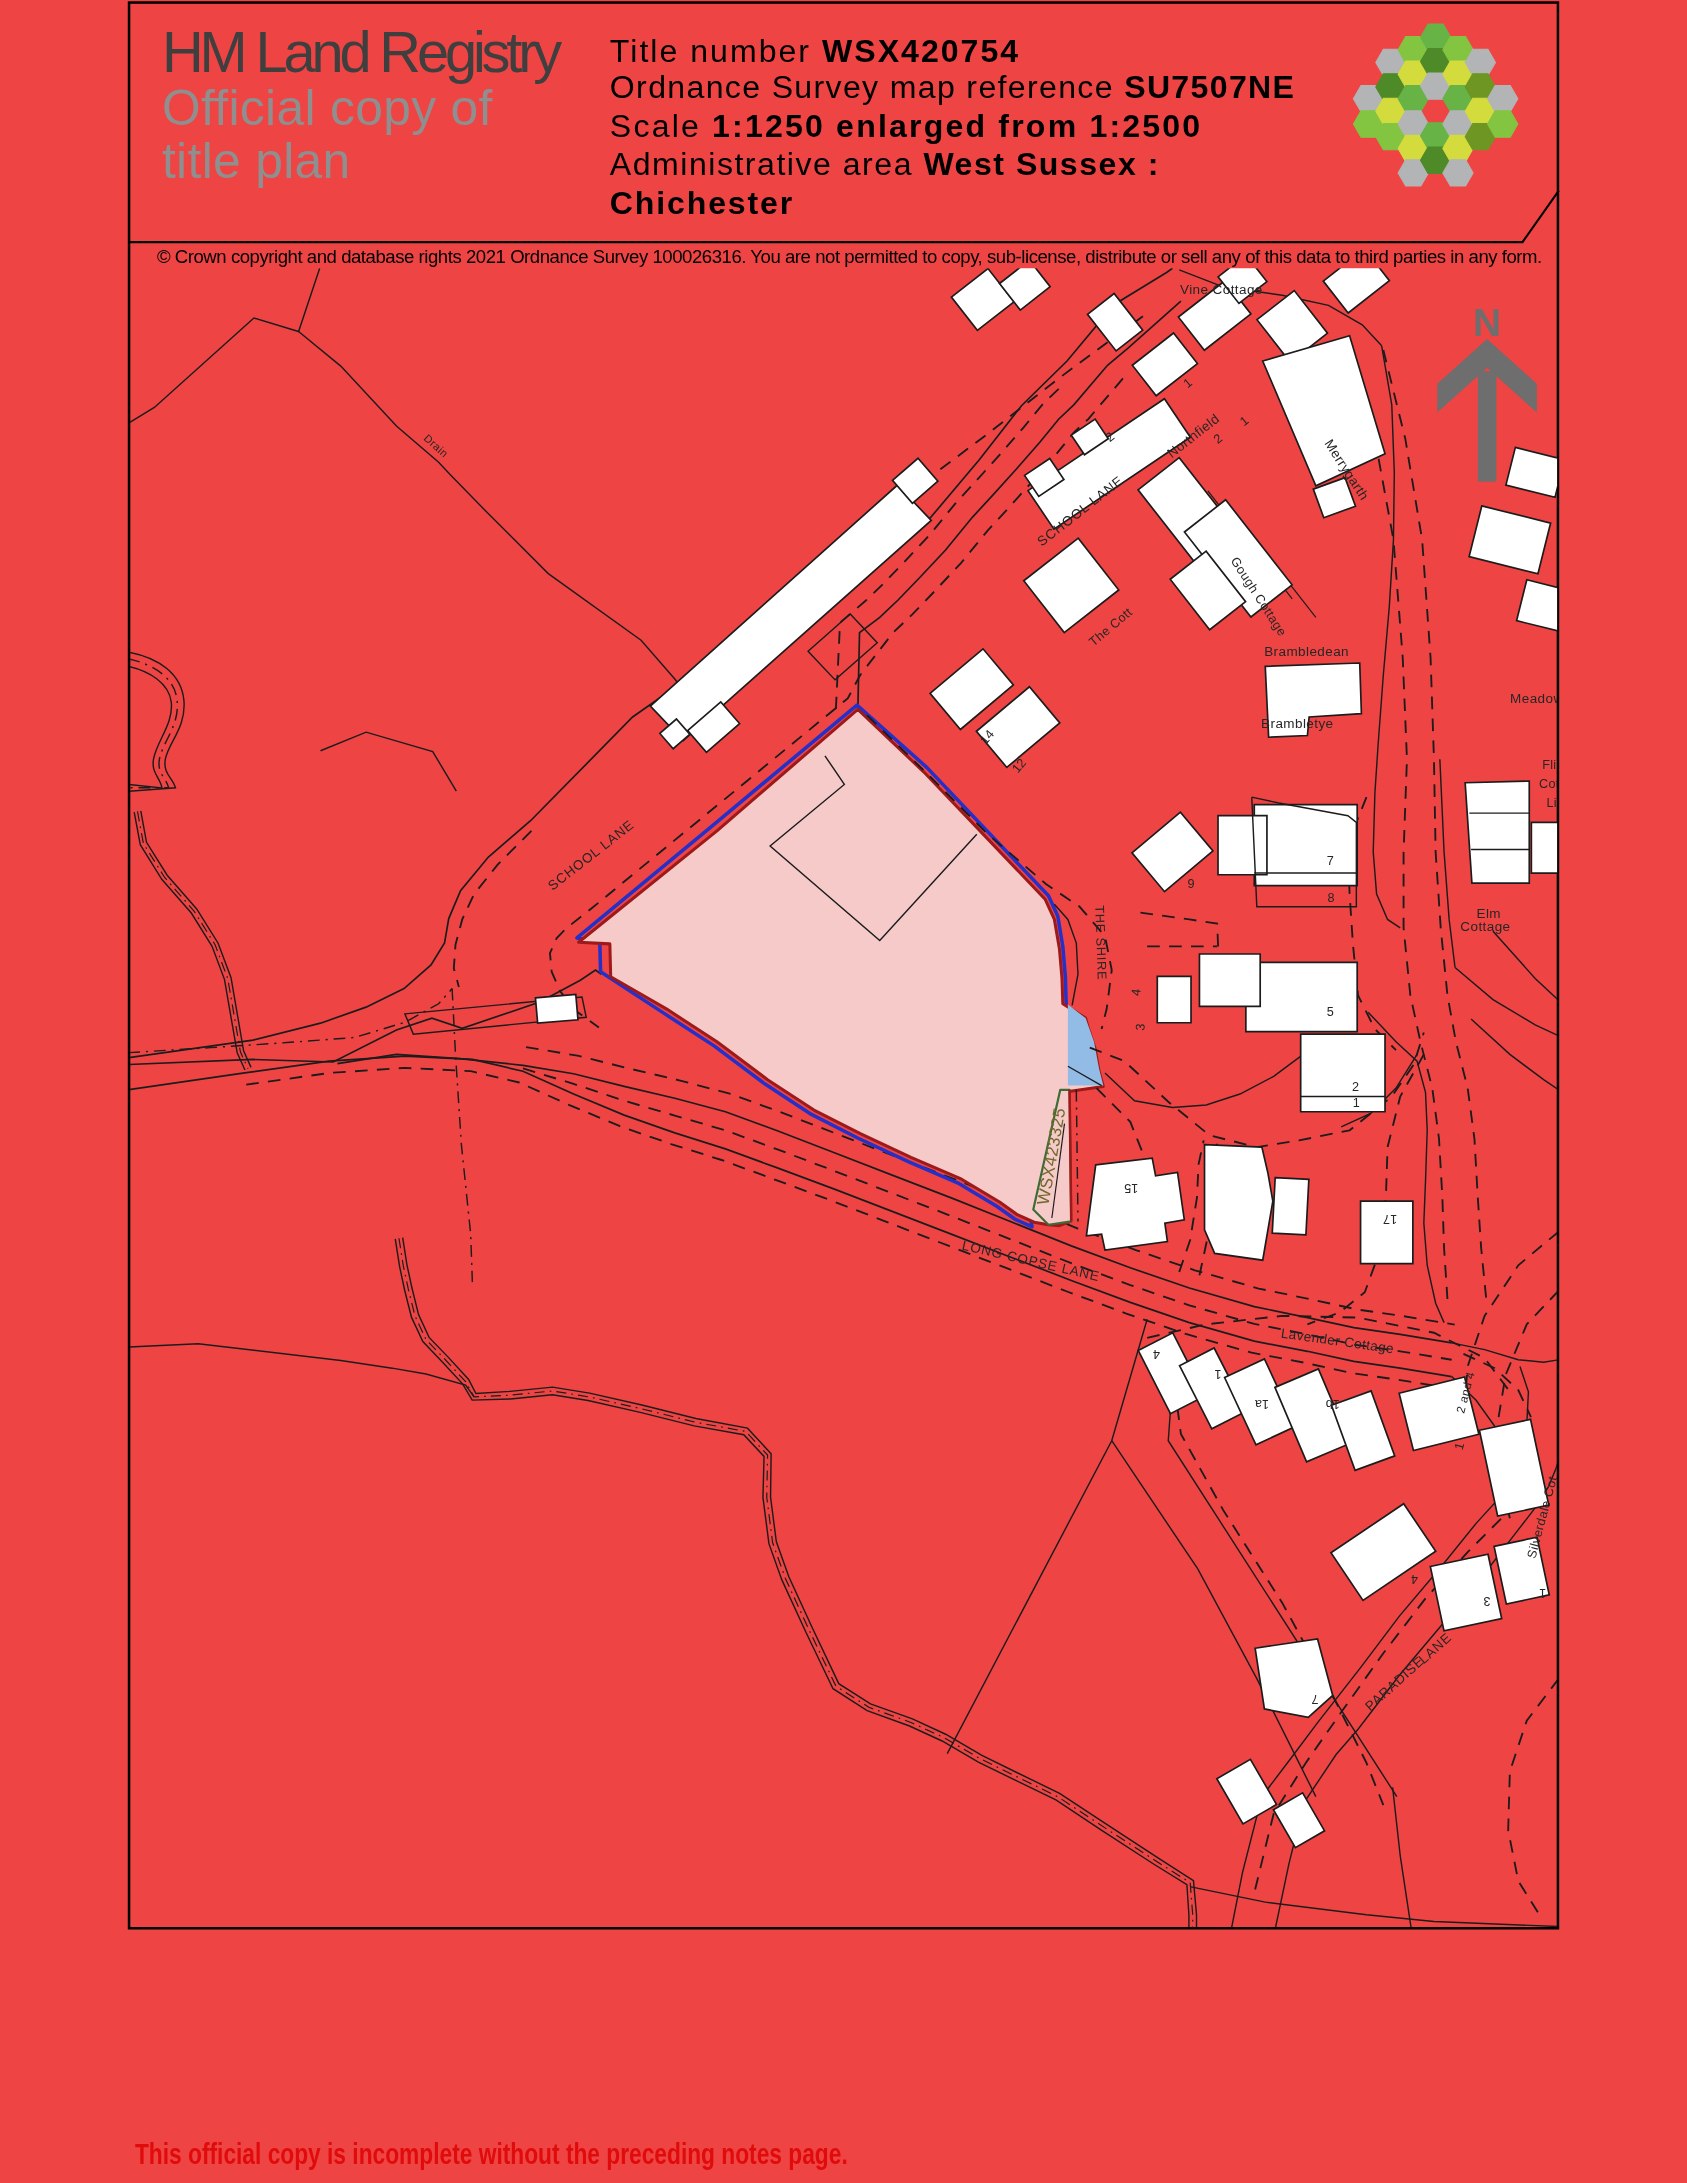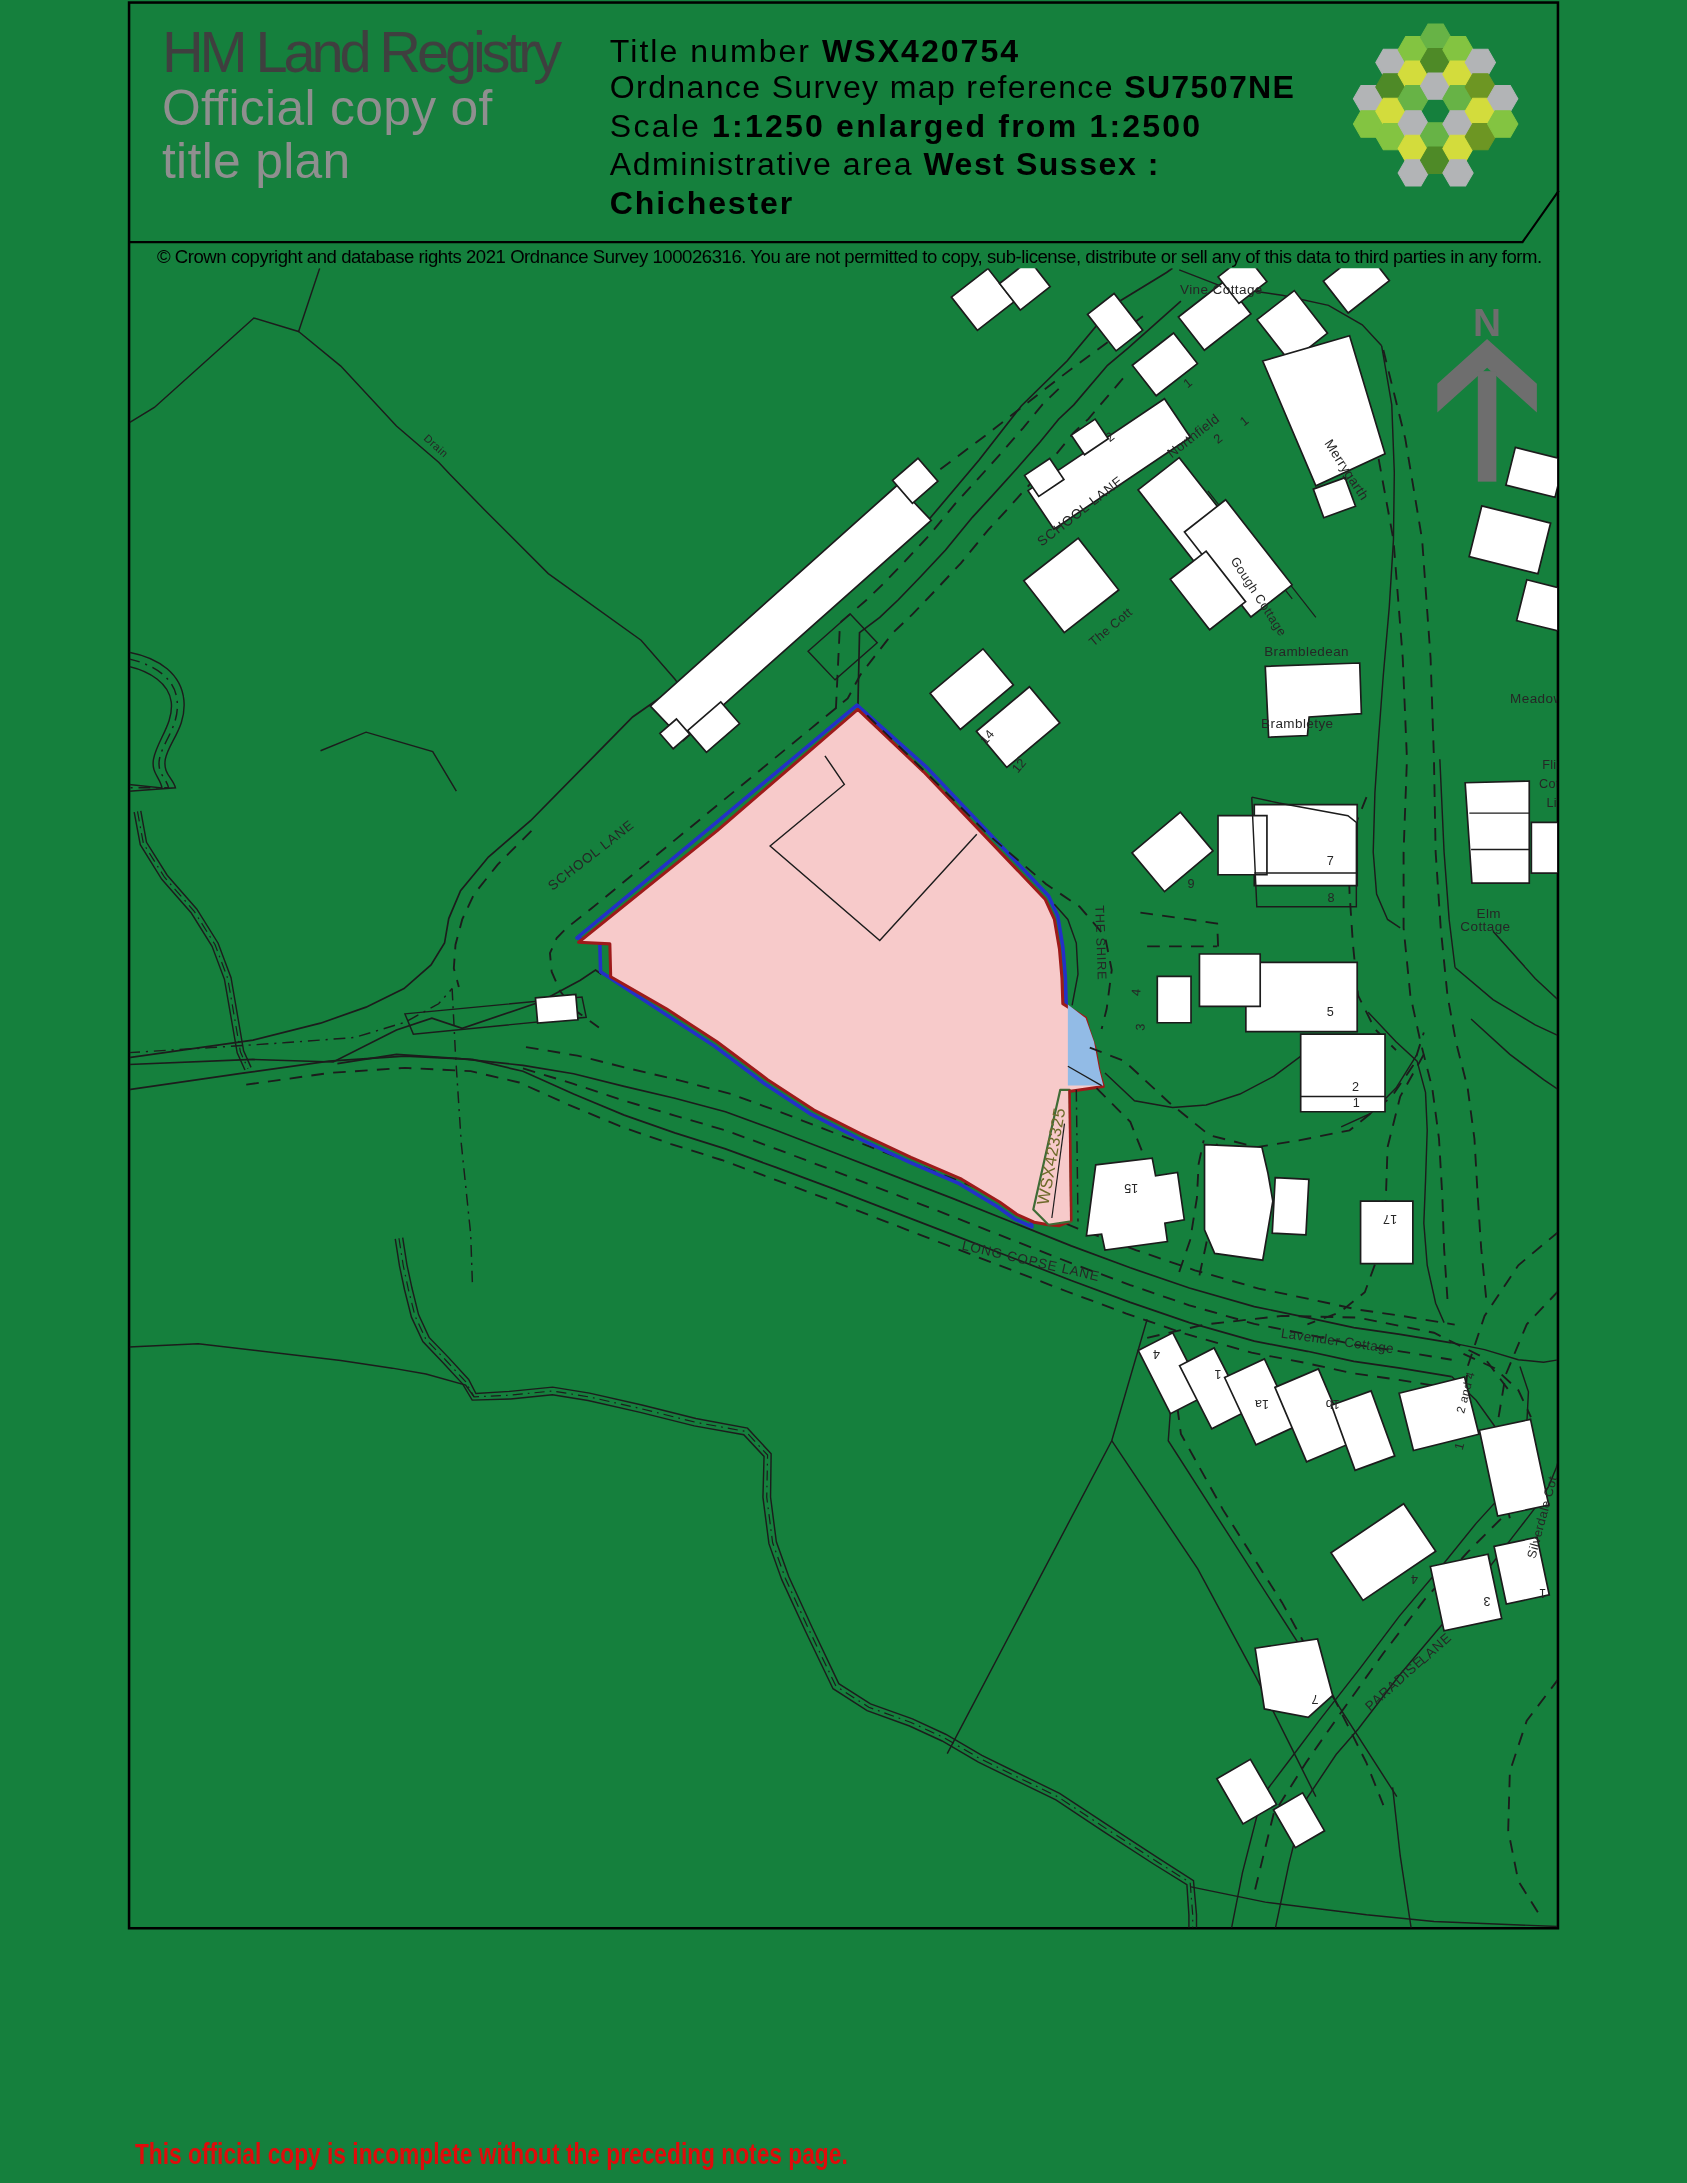--- a/index.html
+++ b/index.html
@@ -1,17 +1,17 @@
 <!DOCTYPE html>
 <html style="font-size:13.5px"><head>
 <meta charset="utf-8">
 <style>
 html,body { margin:0; padding:0; background:#ffffff; }
 * { font-family: "Liberation Sans", sans-serif; }
-#page { position:relative; width:1687px; height:2183px; background:#15803d; overflow:hidden; }
+#page { position:relative; width:1687px; height:2183px; background:#ef4444; overflow:hidden; }
 </style>
 </head>
 <body>
 <div id="page">
 <svg width="1687" height="2183" viewBox="0 0 2000 2588">
 
 <rect x="153" y="3" width="1694" height="2283" fill="none" stroke="#000" stroke-width="3"></rect>
 
 <text x="192" y="85" font-size="68.5" fill="#3f3f3f" letter-spacing="-4.9">HM Land Registry</text>
 

